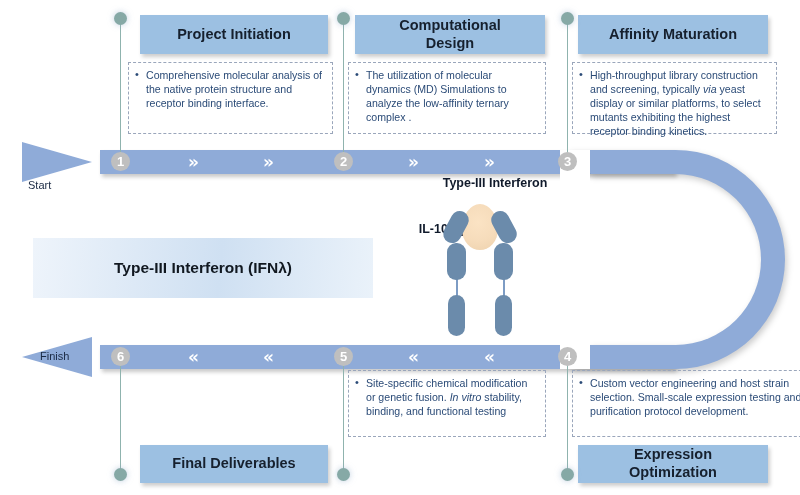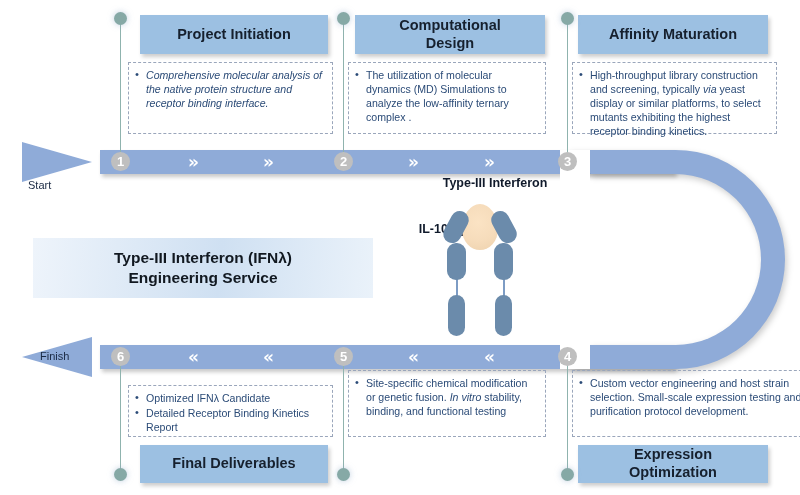--- a/index.html
+++ b/index.html
@@ -139,21 +139,21 @@
 </style>
 </head>
 <body>
 
 <div class="stage">
 
   <div class="phase-title" id="t-phase-0" style="left:140px;top:15px;width:188px;height:39px;">Project Initiation</div>
   <div class="phase-title" id="t-phase-1" style="left:355px;top:15px;width:190px;height:39px;">Computational Design</div>
   <div class="phase-title" id="t-phase-2" style="left:578px;top:15px;width:190px;height:39px;">Affinity Maturation</div>
 
-  <div class="desc" style="left:128px;top:62px;width:205px;height:72px;font-style:italic;">
+  <div class="desc" style="left:128px;top:62px;width:205px;height:72px;">
     <ul>
       <li>Comprehensive molecular analysis of the native protein structure and receptor binding interface.</li>
     </ul>
   </div>
 
   <div class="desc" style="left:348px;top:62px;width:198px;height:72px;">
     <ul>
       <li>The utilization of molecular dynamics (MD) Simulations to analyze the low-affinity ternary complex .</li>
     </ul>
   </div>
@@ -199,21 +199,20 @@
   <div class="chev bottom" style="left:484px;">«</div>
 
   <div class="tri" id="start-tri"></div>
   <div class="tri-label" id="start-label">Start</div>
   <div class="tri" id="finish-tri"></div>
   <div class="tri-label" id="finish-label">Finish</div>
 
   <div id="service-title">
     <div>
       <span>Type-III Interferon (IFNλ)</span><br>
-      <span>Engineering Service</span>
     </div>
   </div>
 
   <div id="receptor-label">Type-III Interferon</div>
 
   <div class="rec-side-label" id="label-left">IL-10 Rβ</div>
 
   <div class="ligand"></div>
 
   <div class="dom-arm" style="left:447px;top:210px;width:18px;height:34px;transform:rotate(28deg);"></div>
@@ -228,26 +227,20 @@
 
   <div class="stem" style="left:120px;top:365px;height:108px;"></div>
   <div class="dot" style="left:114px;top:468px;"></div>
 
   <div class="stem" style="left:343px;top:365px;height:108px;"></div>
   <div class="dot" style="left:337px;top:468px;"></div>
 
   <div class="stem" style="left:567px;top:365px;height:108px;"></div>
   <div class="dot" style="left:561px;top:468px;"></div>
 
-  <div class="desc" style="left:128px;top:385px;width:205px;height:52px;">
-    <ul>
-      <li>Optimized IFNλ Candidate</li>
-      <li>Detailed Receptor Binding Kinetics Report</li>
-    </ul>
-  </div>
 
   <div class="desc" style="left:348px;top:370px;width:198px;height:67px;">
     <ul>
       <li>
         <span>Site-specific chemical modification or genetic fusion. </span><i>In vitro</i><span> stability, binding, and functional testing</span>
       </li>
     </ul>
   </div>
 
   <div class="desc" style="left:572px;top:370px;width:240px;height:67px;">

